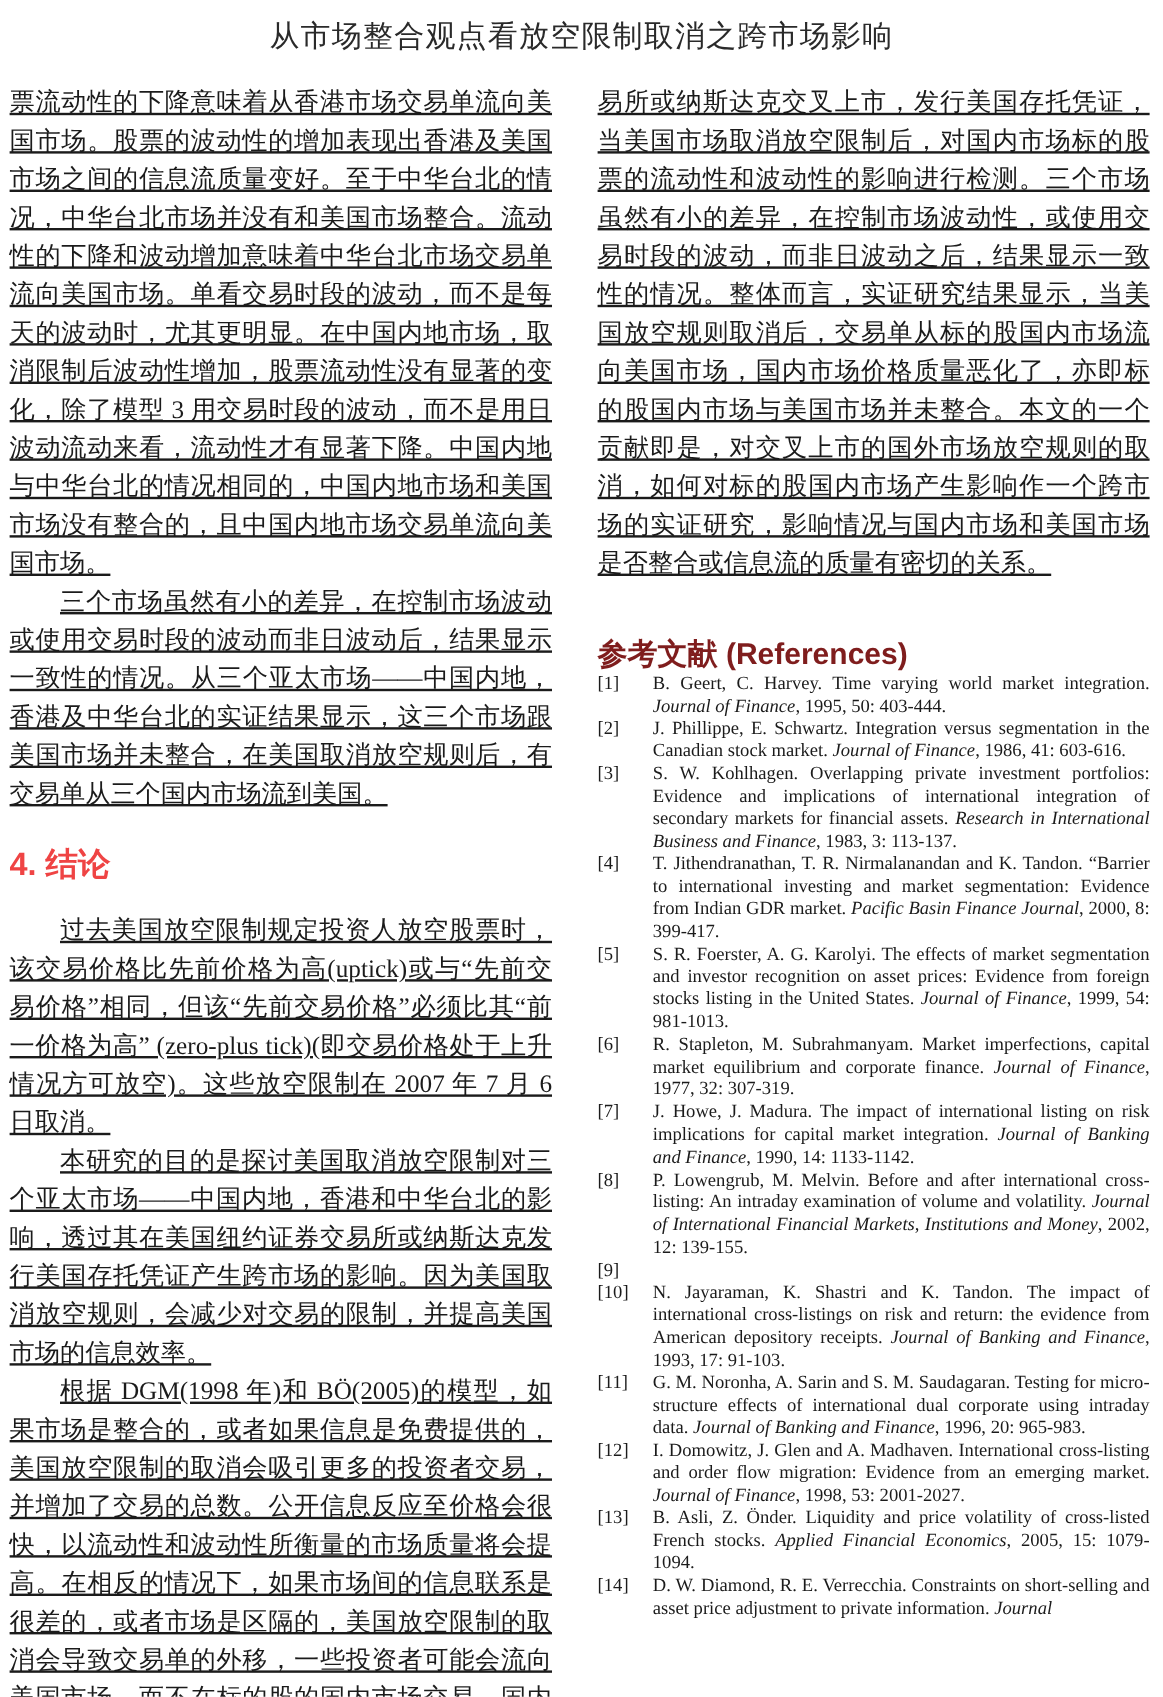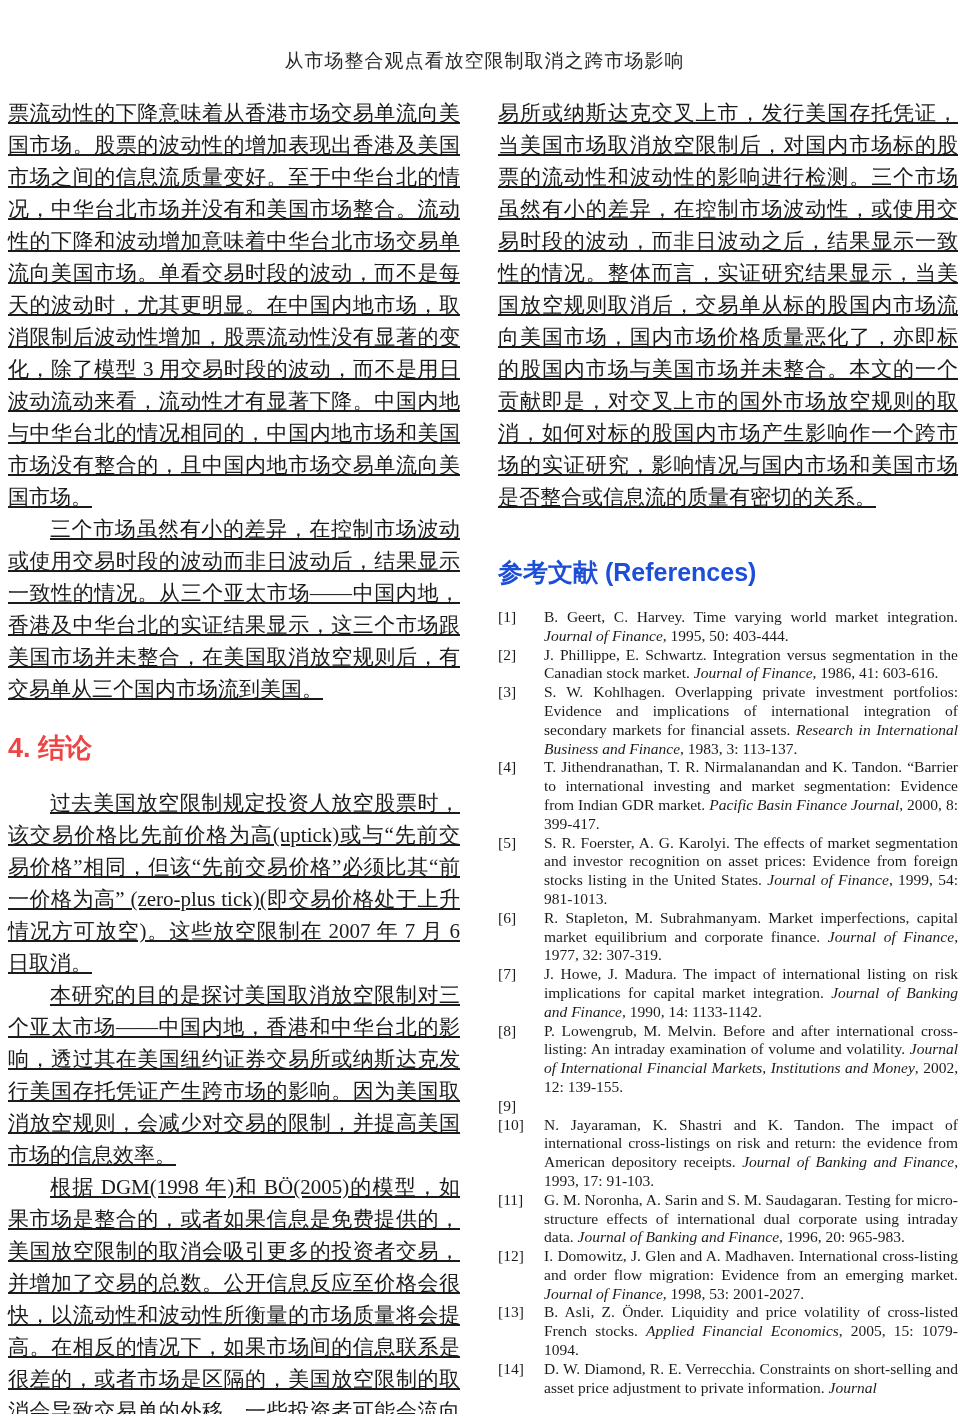--- a/index.html
+++ b/index.html
@@ -7,24 +7,23 @@
   body {
     width:969px; height:1414px;
     position:relative;
     font-family:"Liberation Serif","DejaVu Serif",serif;
     color:#1b1b1b;
     overflow:hidden;
   }
   .running-header {
     padding-top:13px;
     text-align:center;
-    font-size:19px;
+    font-size:25px;
     letter-spacing:1px;
     color:#2a2a2a;
-    margin-top:35px;
   }
   .columns {
     display:flex;
     margin-top:23px;
     padding-left:8px;
     padding-right:11px;
     gap:38px;
   }
   .col-left  { width:452px; }
   .col-right { width:460px; }
@@ -41,22 +40,22 @@
     font-family:"Liberation Sans","DejaVu Sans",sans-serif;
     font-weight:700;
     font-size:27px;
     color:#ef4444;
     margin:25px 0 21px 0;
   }
   h2.refs-heading {
     font-family:"Liberation Sans","DejaVu Sans",sans-serif;
     font-weight:700;
     font-size:25px;
-    color:#1d4ed8;
-    margin:43px 0 19px 0;
+    color:#7f1d1d;
+    margin:43px 0 0 0;
   }
   ol.refs {
     list-style:none;
     font-size:15.5px;
     line-height:18.8px;
   }
   ol.refs li {
     display:flex;
   }
   .ref-id {

